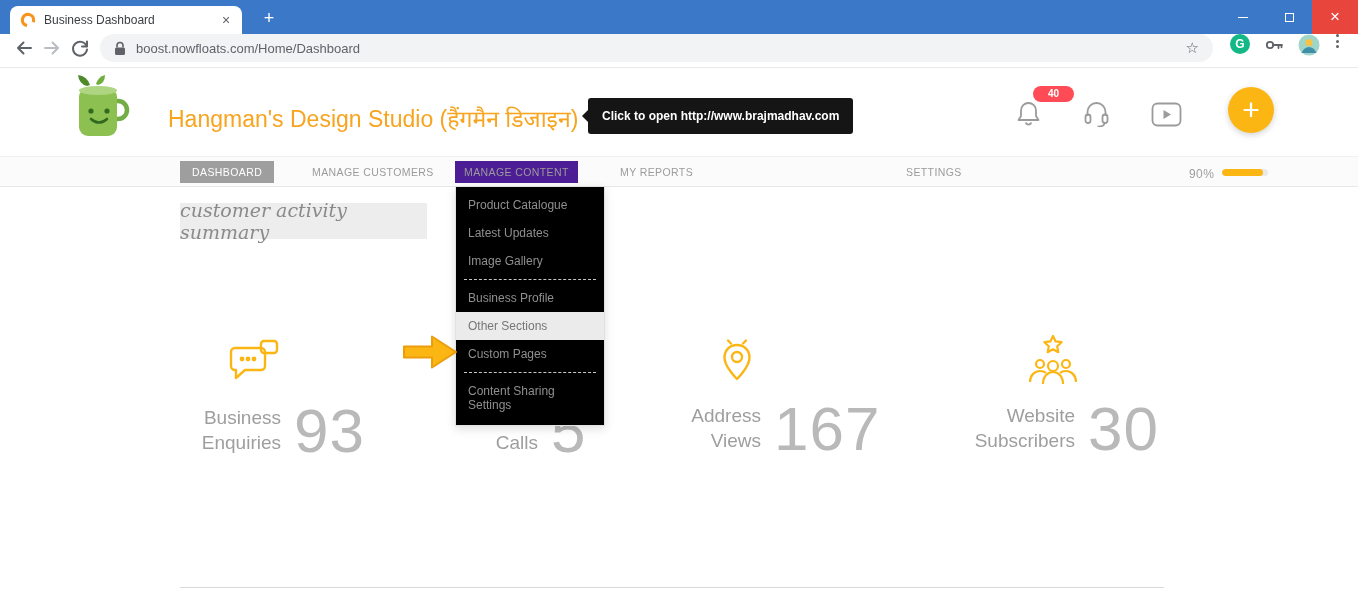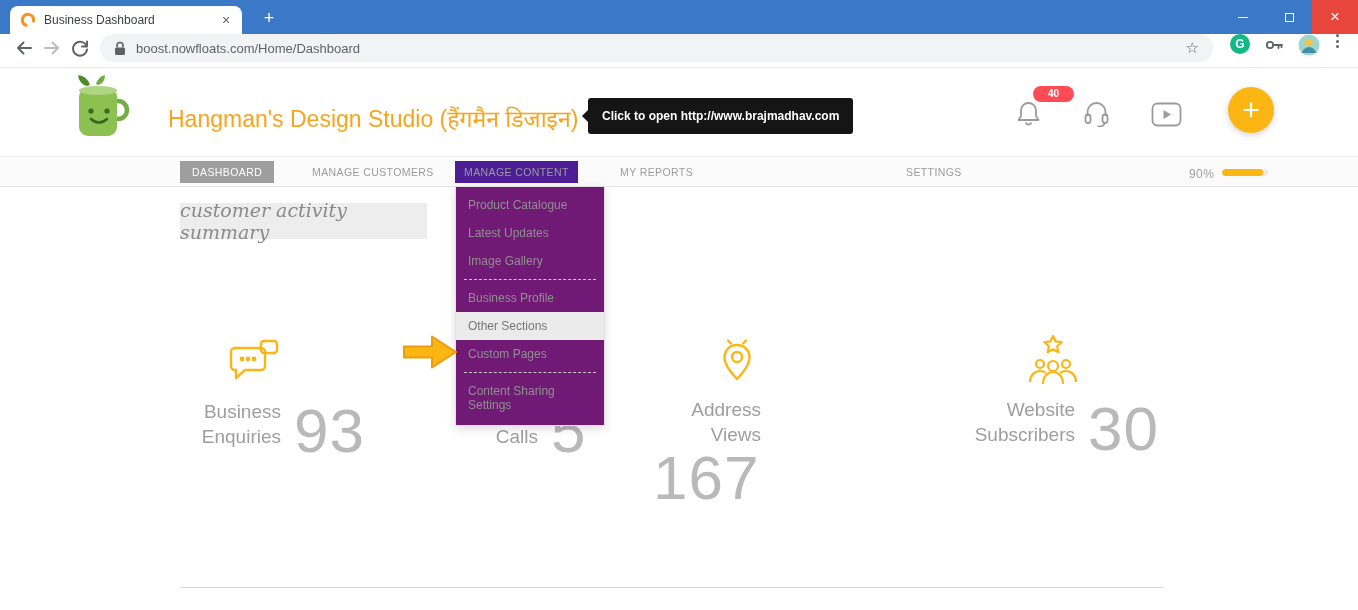--- a/index.html
+++ b/index.html
@@ -55,35 +55,35 @@
   .nav { position:relative; height:31px; background:#fbfbfb; border-top:1px solid #f1f1f1; border-bottom:1px solid #e7e7e7;
          font-size:10.5px; letter-spacing:.4px; }
   .nav-item { position:absolute; top:50%; transform:translateY(-50%); color:#9b9b9b; padding:5px 9px; white-space:nowrap; }
   .nav-item.active { background:#9e9e9e; color:#fff; padding:5px 12px; }
   .nav-item.open { background:#4c1d95; }
   .nav-progress-label { position:absolute; left:1189px; top:10px; font-size:12px; color:#9e9e9e; }
   .nav-progress { position:absolute; left:1222px; top:12px; width:46px; height:7px; border-radius:4px; background:#e9e9e9; overflow:hidden; }
   .nav-progress-fill { height:100%; width:90%; background:#fcb614; border-radius:4px; }
 
   
-  .dropdown { position:absolute; left:455px; top:186px; width:150px; background:#701a75; border:1px solid #e2e2e2;
+  .dropdown { position:absolute; left:455px; top:186px; width:150px; background:#000000; border:1px solid #e2e2e2;
               box-shadow:0 3px 9px rgba(0,0,0,.13); z-index:50; padding:4px 0 6px; }
   .dd-item { padding:7px 12px; font-size:12px; line-height:14px; color:#8f8f8f; }
   .dd-item.hl { background:#ebebeb; color:#767676; }
   .dd-div { border-top:1px dashed #c9c9c9; margin:4px 8px; }
 
   
   .cursor-arrow { position:absolute; left:401px; top:332px; z-index:60; }
 
   
   .summary-box { position:absolute; left:180px; top:203px; width:247px; height:36px; background:#ededed;
                  display:flex; align-items:center; justify-content:center;
                  font-family:"DejaVu Serif", serif; font-style:italic; font-size:19px; color:#8a8a8a; }
   .stat-icon { position:absolute; z-index:1; }
-  .stat { position:absolute; display:flex; align-items:flex-start; z-index:1; }
+  .stat { position:absolute; display:flex; align-items:center; z-index:1; }
   .stat-label { display:flex; flex-direction:column; align-items:flex-end; font-size:19px; color:#9e9e9e; line-height:1.3; text-align:right; }
   .stat-value { font-size:62px; color:#b9b9b9; font-weight:200; margin-left:13px; letter-spacing:1px; line-height:1; }
   .bottom-rule { position:absolute; left:180px; top:587px; width:984px; height:1px; background:#d9d9d9; }
 </style>
 </head>
 <body>
 
 <div>
   <div class="titlebar">
     <div class="tab">
@@ -276,21 +276,21 @@
 </div>
 
 <div class="stat" style="left:420px; top:400px; width:240px;">
   <div class="stat-label" style="width:118px;">
     <span>Potential</span>
     <span>Calls</span>
   </div>
   <div class="stat-value">5</div>
 </div>
 
-<div class="stat" style="left:640px; top:398px; width:280px;flex-direction:column;">
+<div class="stat" style="left:640px; top:398px; width:280px;">
   <div class="stat-label" style="width:121px;">
     <span>Address</span>
     <span>Views</span>
   </div>
   <div class="stat-value">167</div>
 </div>
 
 <div class="stat" style="left:900px; top:398px; width:260px;">
   <div class="stat-label" style="width:175px;">
     <span>Website</span>

